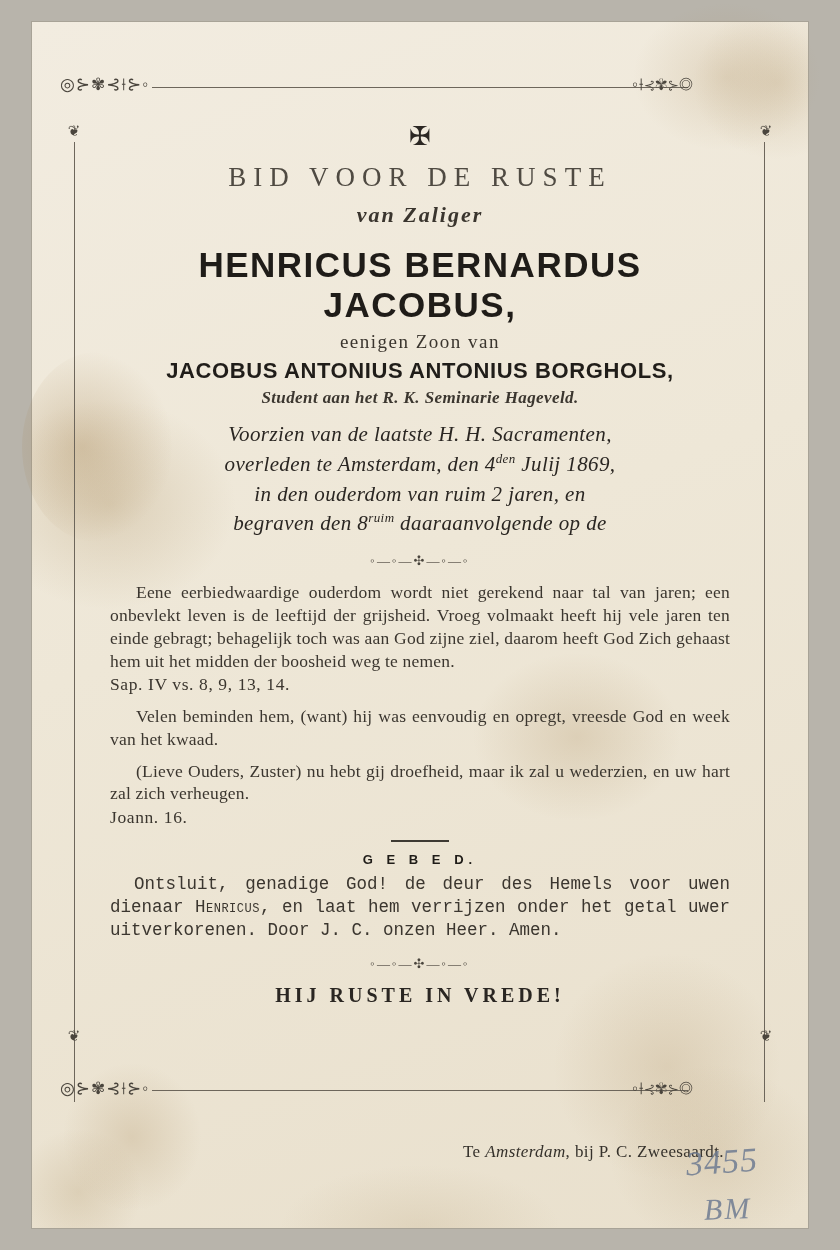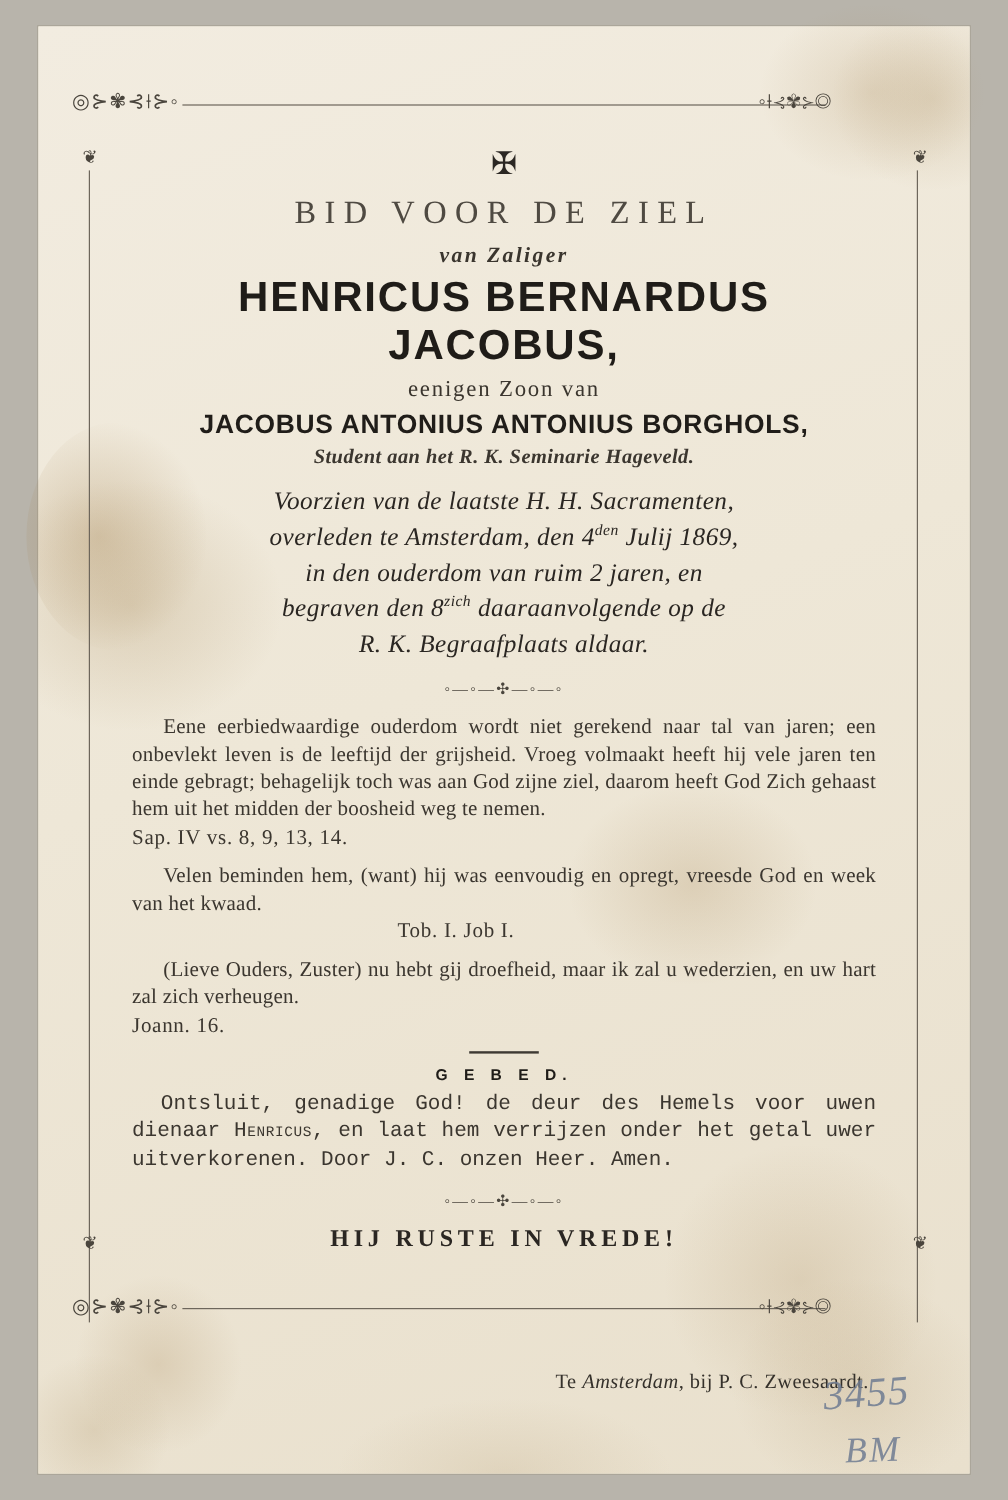--- a/index.html
+++ b/index.html
@@ -104,24 +104,24 @@
   .l-bid {
     font-size: 27px;
     letter-spacing: 7px;
     color: #4f4a42;
     margin-bottom: 9px;
     font-family: "Liberation Serif", serif;
   }
   .l-van {
     font-style: italic;
     font-weight: bold;
-    font-size: 18px;
+    font-size: 22px;
     letter-spacing: 2px;
     color: #3a352e;
-    margin-bottom: 5px;
+    margin-bottom: 17px;
   }
   .l-name {
     font-size: 35px;
     font-weight: bold;
     letter-spacing: 1.5px;
     color: #1f1c18;
     margin-bottom: 6px;
     font-family: "Liberation Sans", sans-serif;
   }
   .l-eenigen {
@@ -274,40 +274,39 @@
 
     <div class="corner-orn" style="left:34px; top:100px;">❦</div>
     <div class="corner-orn" style="left:726px; top:100px;">❦</div>
     <div class="corner-orn" style="left:34px; top:1005px;">❦</div>
     <div class="corner-orn" style="left:726px; top:1005px;">❦</div>
 
     <div class="content">
 
       <div class="cross">✠</div>
 
-      <div class="l-bid">BID VOOR DE ZIEL</div>
+      <div class="l-bid">BID VOOR DE RUSTE</div>
       <div class="l-van">van Zaliger</div>
       <div class="l-name">HENRICUS BERNARDUS JACOBUS,</div>
       <div class="l-eenigen">eenigen Zoon van</div>
       <div class="l-father">JACOBUS ANTONIUS ANTONIUS BORGHOLS,</div>
       <div class="l-student">Student aan het R. K. Seminarie Hageveld.</div>
 
       <div class="italic-block" id="detail-lines">
           <div>Voorzien van de laatste H. H. Sacramenten,</div>
           <div>overleden te Amsterdam, den 4<sup>den</sup> Julij 1869,</div>
           <div>in den ouderdom van ruim 2 jaren, en</div>
-          <div>begraven den 8<sup>zich</sup> daaraanvolgende op de</div>
-          <div>R. K. Begraafplaats aldaar.</div>
+          <div>begraven den 8<sup>ruim</sup> daaraanvolgende op de</div>
         </div>
 
       <div class="divider-orn">◦—◦—✣—◦—◦</div>
 
       <div class="body-text" id="scripture-paragraphs">
           <p><span>Eene eerbiedwaardige ouderdom wordt niet gerekend naar tal van jaren; een onbevlekt leven is de leeftijd der grijsheid. Vroeg volmaakt heeft hij vele jaren ten einde gebragt; behagelijk toch was aan God zijne ziel, daarom heeft God Zich gehaast hem uit het midden der boosheid weg te nemen. </span><span class="ref">Sap. IV vs. 8, 9, 13, 14.</span></p>
-          <p><span>Velen beminden hem, (want) hij was eenvoudig en opregt, vreesde God en week van het kwaad. </span><span class="ref center-ish">Tob. I.  Job I.</span></p>
+          <p><span>Velen beminden hem, (want) hij was eenvoudig en opregt, vreesde God en week van het kwaad. </span></p>
           <p><span>(Lieve Ouders, Zuster) nu hebt gij droefheid, maar ik zal u wederzien, en uw hart zal zich verheugen. </span><span class="ref">Joann. 16.</span></p>
         </div>
 
       <div class="rule-short"></div>
 
       <div class="gebed-title">G E B E D.</div>
       <div class="prayer">
         <p>
           <span>Ontsluit, genadige God! de deur des Hemels voor uwen dienaar </span><span class="smallcaps">Henricus</span><span>, en laat hem verrijzen onder het getal uwer uitverkorenen. Door J. C. onzen Heer. Amen.</span>
         </p>

